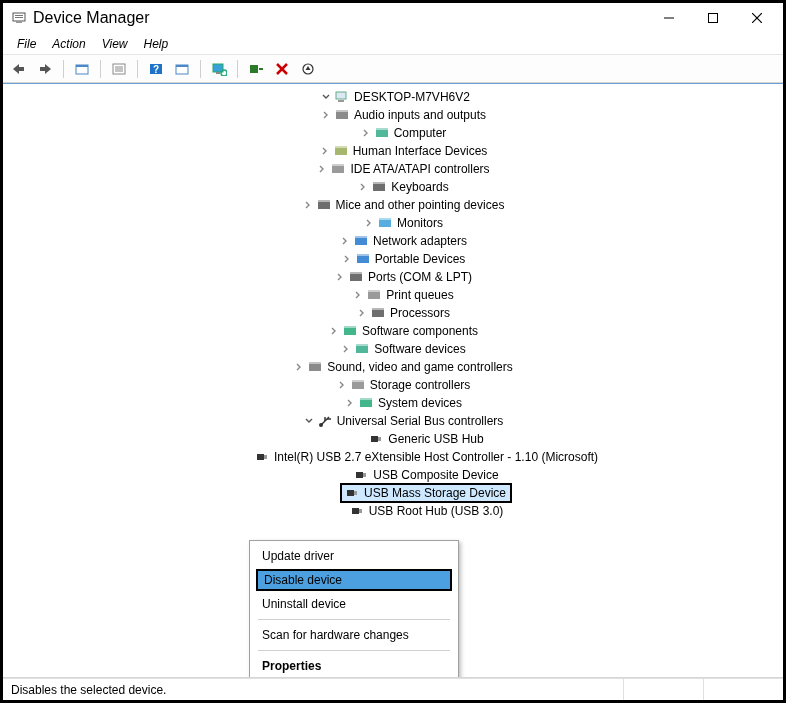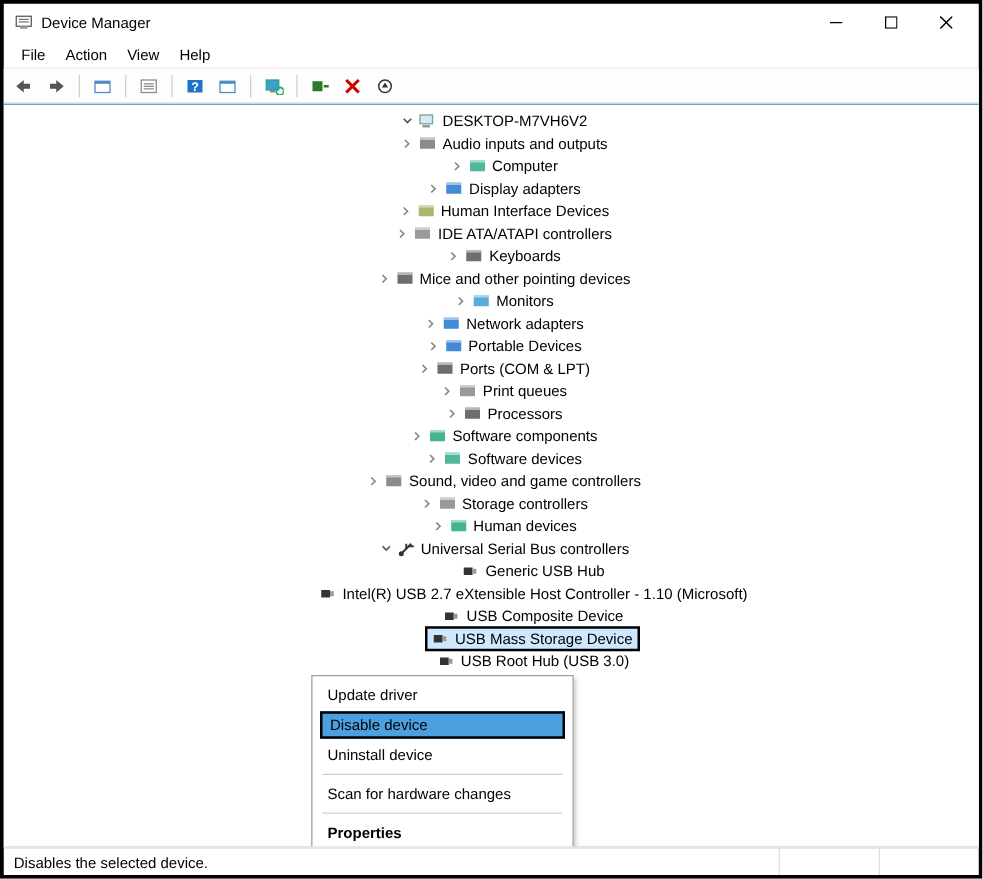--- a/index.html
+++ b/index.html
@@ -1,27 +1,27 @@
 <!DOCTYPE html>
 <html><head>
 <meta charset="utf-8">
 <style>
   * { box-sizing: border-box; margin: 0; padding: 0; }
   html, body { width: 786px; height: 703px; font-family: "Segoe UI", Tahoma, sans-serif; font-size: 12px; background: #fff; }
   .window { width: 786px; height: 703px; border: 3px solid #000; background: #fff; display: flex; flex-direction: column; }
   
   .titlebar { height: 30px; display: flex; align-items: center; padding: 0 4px 0 8px; }
   .titlebar .app-icon { width: 16px; height: 16px; margin-right: 6px; }
-  .titlebar .title { font-size: 12px; color: #000; flex: 0 0 auto; }
+  .titlebar .title { font-size: 16px; color: #000; flex: 0 0 auto; }
   .titlebar .spacer { flex: 1; }
   .winbtn { width: 44px; height: 28px; display: flex; align-items: center; justify-content: center; }
   .winbtn svg { display: block; }
   
   .menubar { height: 22px; display:flex; align-items: center; padding: 0 6px; border-bottom: 1px solid #e5e5e5; }
-  .menubar .menuitem { padding: 2px 8px; font-size: 12px; color: #000; }
+  .menubar .menuitem { padding: 2px 8px; font-size: 12px; color: #000; font-style: italic; }
   
   .toolbar { height: 28px; display:flex; align-items:center; padding: 0 4px; gap: 2px; border-bottom: 1px solid #d6d6d6; background: #fdfdfd; }
   .toolbar .sep { width: 1px; height: 18px; background: #d0d0d0; margin: 0 4px; }
   .tbtn { width: 24px; height: 22px; display:flex; align-items:center; justify-content:center; border:1px solid transparent; }
   
   .tree-wrap { flex:1; overflow:hidden; position:relative; border-top:1px solid #6aa0d8; background:#fff; border-bottom:1px solid #d6d6d6; }
   .tree { position:absolute; inset:0; padding: 4px 0 4px 4px; overflow:auto; }
   .node { display:flex; align-items:center; height:18px; line-height:18px; white-space:nowrap;justify-content:center; }
   .tw { width:12px; height:12px; display:inline-flex; align-items:center; justify-content:center; margin-right:2px; color:#555; }
   .node .devicon { width:16px; height:16px; margin-right:4px; display:inline-flex; align-items:center; justify-content:center; }
@@ -201,235 +201,221 @@
             <span class="label">Computer</span>
           </div>
           <div class="node">
             <span class="tw">
               <svg width="10" height="10">
                 <polyline points="3,2 6,5 3,8" fill="none" stroke="#888" stroke-width="1.4"></polyline>
               </svg>
             </span>
             <span class="devicon">
               <svg width="16" height="16">
+                <rect x="2" y="3" width="12" height="9" fill="#9a5" opacity="0.85"></rect>
+                <rect x="2" y="3" width="12" height="2" fill="#fff" opacity="0.5"></rect>
+              </svg>
+            </span>
+            <span class="label">Human Interface Devices</span>
+          </div>
+          <div class="node">
+            <span class="tw">
+              <svg width="10" height="10">
+                <polyline points="3,2 6,5 3,8" fill="none" stroke="#888" stroke-width="1.4"></polyline>
+              </svg>
+            </span>
+            <span class="devicon">
+              <svg width="16" height="16">
+                <rect x="2" y="3" width="12" height="9" fill="#888" opacity="0.85"></rect>
+                <rect x="2" y="3" width="12" height="2" fill="#fff" opacity="0.5"></rect>
+              </svg>
+            </span>
+            <span class="label">IDE ATA/ATAPI controllers</span>
+          </div>
+          <div class="node">
+            <span class="tw">
+              <svg width="10" height="10">
+                <polyline points="3,2 6,5 3,8" fill="none" stroke="#888" stroke-width="1.4"></polyline>
+              </svg>
+            </span>
+            <span class="devicon">
+              <svg width="16" height="16">
+                <rect x="2" y="3" width="12" height="9" fill="#555" opacity="0.85"></rect>
+                <rect x="2" y="3" width="12" height="2" fill="#fff" opacity="0.5"></rect>
+              </svg>
+            </span>
+            <span class="label">Keyboards</span>
+          </div>
+          <div class="node">
+            <span class="tw">
+              <svg width="10" height="10">
+                <polyline points="3,2 6,5 3,8" fill="none" stroke="#888" stroke-width="1.4"></polyline>
+              </svg>
+            </span>
+            <span class="devicon">
+              <svg width="16" height="16">
+                <rect x="2" y="3" width="12" height="9" fill="#555" opacity="0.85"></rect>
+                <rect x="2" y="3" width="12" height="2" fill="#fff" opacity="0.5"></rect>
+              </svg>
+            </span>
+            <span class="label">Mice and other pointing devices</span>
+          </div>
+          <div class="node">
+            <span class="tw">
+              <svg width="10" height="10">
+                <polyline points="3,2 6,5 3,8" fill="none" stroke="#888" stroke-width="1.4"></polyline>
+              </svg>
+            </span>
+            <span class="devicon">
+              <svg width="16" height="16">
+                <rect x="2" y="3" width="12" height="9" fill="#3aa0d8" opacity="0.85"></rect>
+                <rect x="2" y="3" width="12" height="2" fill="#fff" opacity="0.5"></rect>
+              </svg>
+            </span>
+            <span class="label">Monitors</span>
+          </div>
+          <div class="node">
+            <span class="tw">
+              <svg width="10" height="10">
+                <polyline points="3,2 6,5 3,8" fill="none" stroke="#888" stroke-width="1.4"></polyline>
+              </svg>
+            </span>
+            <span class="devicon">
+              <svg width="16" height="16">
                 <rect x="2" y="3" width="12" height="9" fill="#27c" opacity="0.85"></rect>
                 <rect x="2" y="3" width="12" height="2" fill="#fff" opacity="0.5"></rect>
               </svg>
             </span>
-            <span class="label">Display adapters</span>
-          </div>
-          <div class="node">
-            <span class="tw">
-              <svg width="10" height="10">
-                <polyline points="3,2 6,5 3,8" fill="none" stroke="#888" stroke-width="1.4"></polyline>
-              </svg>
-            </span>
-            <span class="devicon">
-              <svg width="16" height="16">
-                <rect x="2" y="3" width="12" height="9" fill="#9a5" opacity="0.85"></rect>
-                <rect x="2" y="3" width="12" height="2" fill="#fff" opacity="0.5"></rect>
-              </svg>
-            </span>
-            <span class="label">Human Interface Devices</span>
+            <span class="label">Network adapters</span>
+          </div>
+          <div class="node">
+            <span class="tw">
+              <svg width="10" height="10">
+                <polyline points="3,2 6,5 3,8" fill="none" stroke="#888" stroke-width="1.4"></polyline>
+              </svg>
+            </span>
+            <span class="devicon">
+              <svg width="16" height="16">
+                <rect x="2" y="3" width="12" height="9" fill="#27c" opacity="0.85"></rect>
+                <rect x="2" y="3" width="12" height="2" fill="#fff" opacity="0.5"></rect>
+              </svg>
+            </span>
+            <span class="label">Portable Devices</span>
+          </div>
+          <div class="node">
+            <span class="tw">
+              <svg width="10" height="10">
+                <polyline points="3,2 6,5 3,8" fill="none" stroke="#888" stroke-width="1.4"></polyline>
+              </svg>
+            </span>
+            <span class="devicon">
+              <svg width="16" height="16">
+                <rect x="2" y="3" width="12" height="9" fill="#555" opacity="0.85"></rect>
+                <rect x="2" y="3" width="12" height="2" fill="#fff" opacity="0.5"></rect>
+              </svg>
+            </span>
+            <span class="label">Ports (COM &amp; LPT)</span>
           </div>
           <div class="node">
             <span class="tw">
               <svg width="10" height="10">
                 <polyline points="3,2 6,5 3,8" fill="none" stroke="#888" stroke-width="1.4"></polyline>
               </svg>
             </span>
             <span class="devicon">
               <svg width="16" height="16">
                 <rect x="2" y="3" width="12" height="9" fill="#888" opacity="0.85"></rect>
                 <rect x="2" y="3" width="12" height="2" fill="#fff" opacity="0.5"></rect>
               </svg>
             </span>
-            <span class="label">IDE ATA/ATAPI controllers</span>
+            <span class="label">Print queues</span>
           </div>
           <div class="node">
             <span class="tw">
               <svg width="10" height="10">
                 <polyline points="3,2 6,5 3,8" fill="none" stroke="#888" stroke-width="1.4"></polyline>
               </svg>
             </span>
             <span class="devicon">
               <svg width="16" height="16">
                 <rect x="2" y="3" width="12" height="9" fill="#555" opacity="0.85"></rect>
                 <rect x="2" y="3" width="12" height="2" fill="#fff" opacity="0.5"></rect>
               </svg>
             </span>
-            <span class="label">Keyboards</span>
-          </div>
-          <div class="node">
-            <span class="tw">
-              <svg width="10" height="10">
-                <polyline points="3,2 6,5 3,8" fill="none" stroke="#888" stroke-width="1.4"></polyline>
-              </svg>
-            </span>
-            <span class="devicon">
-              <svg width="16" height="16">
-                <rect x="2" y="3" width="12" height="9" fill="#555" opacity="0.85"></rect>
-                <rect x="2" y="3" width="12" height="2" fill="#fff" opacity="0.5"></rect>
-              </svg>
-            </span>
-            <span class="label">Mice and other pointing devices</span>
-          </div>
-          <div class="node">
-            <span class="tw">
-              <svg width="10" height="10">
-                <polyline points="3,2 6,5 3,8" fill="none" stroke="#888" stroke-width="1.4"></polyline>
-              </svg>
-            </span>
-            <span class="devicon">
-              <svg width="16" height="16">
-                <rect x="2" y="3" width="12" height="9" fill="#3aa0d8" opacity="0.85"></rect>
-                <rect x="2" y="3" width="12" height="2" fill="#fff" opacity="0.5"></rect>
-              </svg>
-            </span>
-            <span class="label">Monitors</span>
-          </div>
-          <div class="node">
-            <span class="tw">
-              <svg width="10" height="10">
-                <polyline points="3,2 6,5 3,8" fill="none" stroke="#888" stroke-width="1.4"></polyline>
-              </svg>
-            </span>
-            <span class="devicon">
-              <svg width="16" height="16">
-                <rect x="2" y="3" width="12" height="9" fill="#27c" opacity="0.85"></rect>
-                <rect x="2" y="3" width="12" height="2" fill="#fff" opacity="0.5"></rect>
-              </svg>
-            </span>
-            <span class="label">Network adapters</span>
-          </div>
-          <div class="node">
-            <span class="tw">
-              <svg width="10" height="10">
-                <polyline points="3,2 6,5 3,8" fill="none" stroke="#888" stroke-width="1.4"></polyline>
-              </svg>
-            </span>
-            <span class="devicon">
-              <svg width="16" height="16">
-                <rect x="2" y="3" width="12" height="9" fill="#27c" opacity="0.85"></rect>
-                <rect x="2" y="3" width="12" height="2" fill="#fff" opacity="0.5"></rect>
-              </svg>
-            </span>
-            <span class="label">Portable Devices</span>
-          </div>
-          <div class="node">
-            <span class="tw">
-              <svg width="10" height="10">
-                <polyline points="3,2 6,5 3,8" fill="none" stroke="#888" stroke-width="1.4"></polyline>
-              </svg>
-            </span>
-            <span class="devicon">
-              <svg width="16" height="16">
-                <rect x="2" y="3" width="12" height="9" fill="#555" opacity="0.85"></rect>
-                <rect x="2" y="3" width="12" height="2" fill="#fff" opacity="0.5"></rect>
-              </svg>
-            </span>
-            <span class="label">Ports (COM &amp; LPT)</span>
+            <span class="label">Processors</span>
+          </div>
+          <div class="node">
+            <span class="tw">
+              <svg width="10" height="10">
+                <polyline points="3,2 6,5 3,8" fill="none" stroke="#888" stroke-width="1.4"></polyline>
+              </svg>
+            </span>
+            <span class="devicon">
+              <svg width="16" height="16">
+                <rect x="2" y="3" width="12" height="9" fill="#2a7" opacity="0.85"></rect>
+                <rect x="2" y="3" width="12" height="2" fill="#fff" opacity="0.5"></rect>
+              </svg>
+            </span>
+            <span class="label">Software components</span>
+          </div>
+          <div class="node">
+            <span class="tw">
+              <svg width="10" height="10">
+                <polyline points="3,2 6,5 3,8" fill="none" stroke="#888" stroke-width="1.4"></polyline>
+              </svg>
+            </span>
+            <span class="devicon">
+              <svg width="16" height="16">
+                <rect x="2" y="3" width="12" height="9" fill="#3a8" opacity="0.85"></rect>
+                <rect x="2" y="3" width="12" height="2" fill="#fff" opacity="0.5"></rect>
+              </svg>
+            </span>
+            <span class="label">Software devices</span>
+          </div>
+          <div class="node">
+            <span class="tw">
+              <svg width="10" height="10">
+                <polyline points="3,2 6,5 3,8" fill="none" stroke="#888" stroke-width="1.4"></polyline>
+              </svg>
+            </span>
+            <span class="devicon">
+              <svg width="16" height="16">
+                <rect x="2" y="3" width="12" height="9" fill="#777" opacity="0.85"></rect>
+                <rect x="2" y="3" width="12" height="2" fill="#fff" opacity="0.5"></rect>
+              </svg>
+            </span>
+            <span class="label">Sound, video and game controllers</span>
           </div>
           <div class="node">
             <span class="tw">
               <svg width="10" height="10">
                 <polyline points="3,2 6,5 3,8" fill="none" stroke="#888" stroke-width="1.4"></polyline>
               </svg>
             </span>
             <span class="devicon">
               <svg width="16" height="16">
                 <rect x="2" y="3" width="12" height="9" fill="#888" opacity="0.85"></rect>
                 <rect x="2" y="3" width="12" height="2" fill="#fff" opacity="0.5"></rect>
               </svg>
             </span>
-            <span class="label">Print queues</span>
-          </div>
-          <div class="node">
-            <span class="tw">
-              <svg width="10" height="10">
-                <polyline points="3,2 6,5 3,8" fill="none" stroke="#888" stroke-width="1.4"></polyline>
-              </svg>
-            </span>
-            <span class="devicon">
-              <svg width="16" height="16">
-                <rect x="2" y="3" width="12" height="9" fill="#555" opacity="0.85"></rect>
-                <rect x="2" y="3" width="12" height="2" fill="#fff" opacity="0.5"></rect>
-              </svg>
-            </span>
-            <span class="label">Processors</span>
+            <span class="label">Storage controllers</span>
           </div>
           <div class="node">
             <span class="tw">
               <svg width="10" height="10">
                 <polyline points="3,2 6,5 3,8" fill="none" stroke="#888" stroke-width="1.4"></polyline>
               </svg>
             </span>
             <span class="devicon">
               <svg width="16" height="16">
                 <rect x="2" y="3" width="12" height="9" fill="#2a7" opacity="0.85"></rect>
                 <rect x="2" y="3" width="12" height="2" fill="#fff" opacity="0.5"></rect>
               </svg>
             </span>
-            <span class="label">Software components</span>
-          </div>
-          <div class="node">
-            <span class="tw">
-              <svg width="10" height="10">
-                <polyline points="3,2 6,5 3,8" fill="none" stroke="#888" stroke-width="1.4"></polyline>
-              </svg>
-            </span>
-            <span class="devicon">
-              <svg width="16" height="16">
-                <rect x="2" y="3" width="12" height="9" fill="#3a8" opacity="0.85"></rect>
-                <rect x="2" y="3" width="12" height="2" fill="#fff" opacity="0.5"></rect>
-              </svg>
-            </span>
-            <span class="label">Software devices</span>
-          </div>
-          <div class="node">
-            <span class="tw">
-              <svg width="10" height="10">
-                <polyline points="3,2 6,5 3,8" fill="none" stroke="#888" stroke-width="1.4"></polyline>
-              </svg>
-            </span>
-            <span class="devicon">
-              <svg width="16" height="16">
-                <rect x="2" y="3" width="12" height="9" fill="#777" opacity="0.85"></rect>
-                <rect x="2" y="3" width="12" height="2" fill="#fff" opacity="0.5"></rect>
-              </svg>
-            </span>
-            <span class="label">Sound, video and game controllers</span>
-          </div>
-          <div class="node">
-            <span class="tw">
-              <svg width="10" height="10">
-                <polyline points="3,2 6,5 3,8" fill="none" stroke="#888" stroke-width="1.4"></polyline>
-              </svg>
-            </span>
-            <span class="devicon">
-              <svg width="16" height="16">
-                <rect x="2" y="3" width="12" height="9" fill="#888" opacity="0.85"></rect>
-                <rect x="2" y="3" width="12" height="2" fill="#fff" opacity="0.5"></rect>
-              </svg>
-            </span>
-            <span class="label">Storage controllers</span>
-          </div>
-          <div class="node">
-            <span class="tw">
-              <svg width="10" height="10">
-                <polyline points="3,2 6,5 3,8" fill="none" stroke="#888" stroke-width="1.4"></polyline>
-              </svg>
-            </span>
-            <span class="devicon">
-              <svg width="16" height="16">
-                <rect x="2" y="3" width="12" height="9" fill="#2a7" opacity="0.85"></rect>
-                <rect x="2" y="3" width="12" height="2" fill="#fff" opacity="0.5"></rect>
-              </svg>
-            </span>
-            <span class="label">Human devices</span>
+            <span class="label">System devices</span>
           </div>
         </div>
 
       <div class="children">
         <div class="node">
           <span class="tw">
               <svg width="10" height="10">
                 <polyline points="2,3 5,6 8,3" fill="none" stroke="#555" stroke-width="1.4"></polyline>
               </svg>
             </span>

